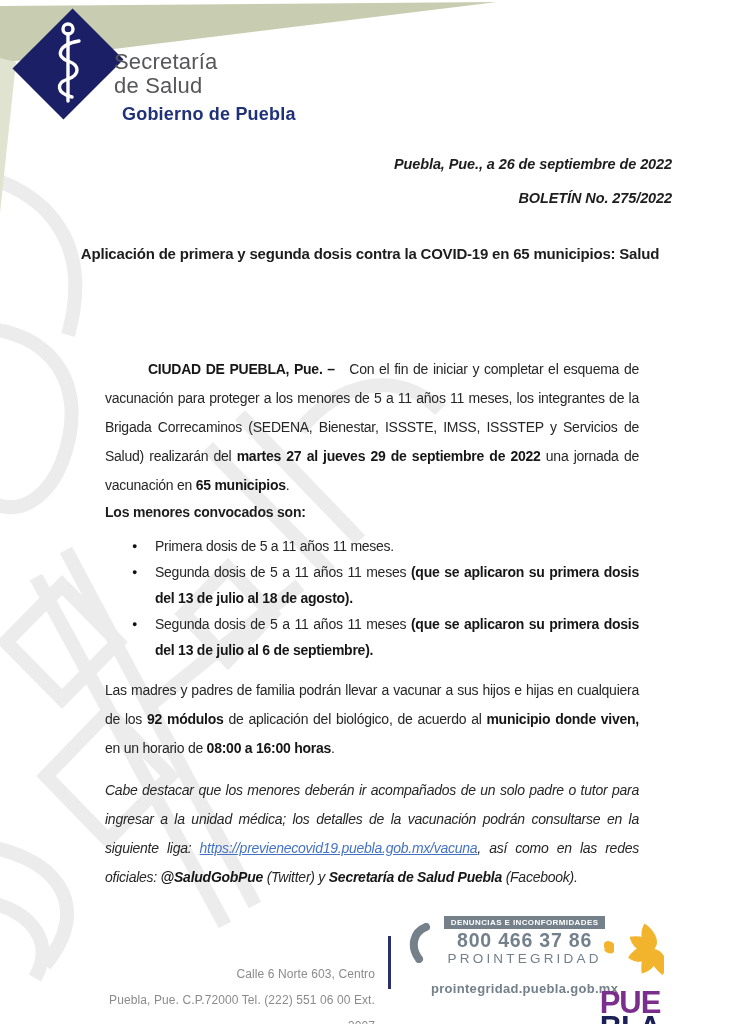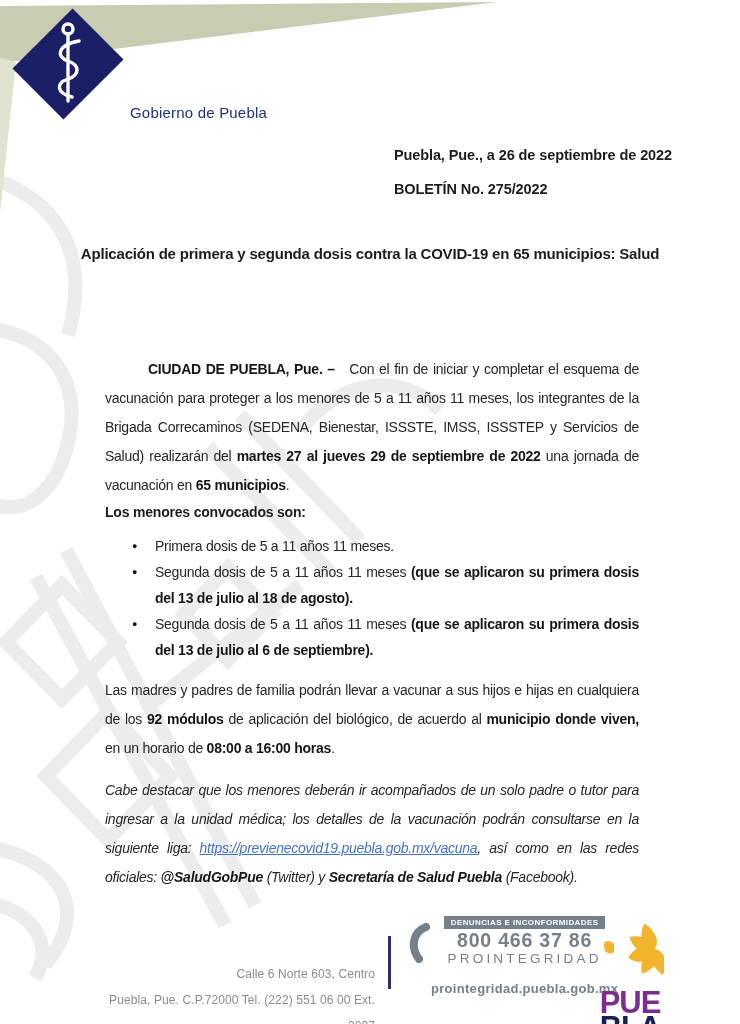--- a/index.html
+++ b/index.html
@@ -19,26 +19,26 @@
   .watermark{position:absolute;left:0;top:0;pointer-events:none;}
   .band-svg{position:absolute;left:0;top:0;pointer-events:none;}
 
   
   .diamond{position:absolute;left:17px;top:13px;width:72px;height:72px;
     background:var(--navy);transform:rotate(45deg) scale(1.0,1.18);transform-origin:50% 50%;
     margin-left:15px;margin-top:15px;}
   .asclepius{position:absolute;left:51px;top:21px;}
   .logo-text{position:absolute;left:114px;top:50px;color:var(--logo-gray);
     font-size:22px;line-height:24px;letter-spacing:.2px;}
-  .gov-label{position:absolute;left:130px;top:104px;color:var(--gov-blue);
-    font-size:15px;font-weight:normal;letter-spacing:.2px;}
+  .gov-label{position:absolute;left:122px;top:104px;color:var(--gov-blue);
+    font-size:18px;font-weight:bold;letter-spacing:.2px;}
 
   
-  .date-block{position:absolute;right:68px;top:138px;text-align:left;
-    font-weight:bold;font-size:14.5px;color:#1d1d1d;line-height:34px;letter-spacing:-0.1px;}
+  .date-block{position:absolute;right:68px;top:147px;text-align:right;
+    font-weight:bold;font-size:14.5px;color:#1d1d1d;line-height:34px;letter-spacing:-0.1px;font-style:italic;}
 
   
   .doc-title{position:absolute;left:50%;top:245px;transform:translateX(-50%);
     white-space:nowrap;font-weight:bold;font-size:15px;color:#1d1d1d;letter-spacing:-0.2px;}
   .lead{position:absolute;left:105px;top:302px;white-space:nowrap;
     font-size:14px;color:var(--ink);letter-spacing:-0.25px;}
   .para{position:absolute;left:105px;width:534px;text-align:justify;
     font-size:14px;line-height:29px;color:var(--ink);letter-spacing:-0.25px;}
   .para1{top:355px;text-indent:43px;}
   .para2{top:676px;}
@@ -104,20 +104,24 @@
   </svg>
 
   <div class="diamond"></div>
   <svg class="asclepius" width="34" height="84" viewBox="0 0 34 84">
     <g fill="none" stroke="#ffffff" stroke-width="3.4" stroke-linecap="round">
       <circle cx="17" cy="8" r="5"></circle>
       <line x1="17" y1="13" x2="17" y2="80"></line>
       <path d="M28 20 C 6 24 5 36 17 40 C 29 44 29 54 17 58 C 5 62 5 72 21 76"></path>
     </g>
   </svg>
+  <div class="logo-text">
+    <div>Secretaría</div>
+    <div>de Salud</div>
+  </div>
   <div class="gov-label">Gobierno de Puebla</div>
 
   <div class="date-block">
     <div>Puebla, Pue., a 26 de septiembre de 2022</div>
     <div>BOLETÍN No. 275/2022</div>
   </div>
 
   <div class="doc-title">Aplicación de primera y segunda dosis contra la COVID-19 en 65 municipios: Salud</div>
 
   <p class="para para1"><span class="b">CIUDAD DE PUEBLA, Pue. –&nbsp;&nbsp;</span><span> Con el fin de iniciar y completar el esquema de vacunación para proteger a los menores de 5 a 11 años 11 meses, los integrantes de la Brigada Correcaminos (SEDENA, Bienestar, ISSSTE, IMSS, ISSSTEP y Servicios de Salud) realizarán del </span><span class="b">martes 27 al jueves 29 de septiembre de 2022</span><span> una jornada de vacunación en </span><span class="b">65 municipios</span><span>.</span></p>

